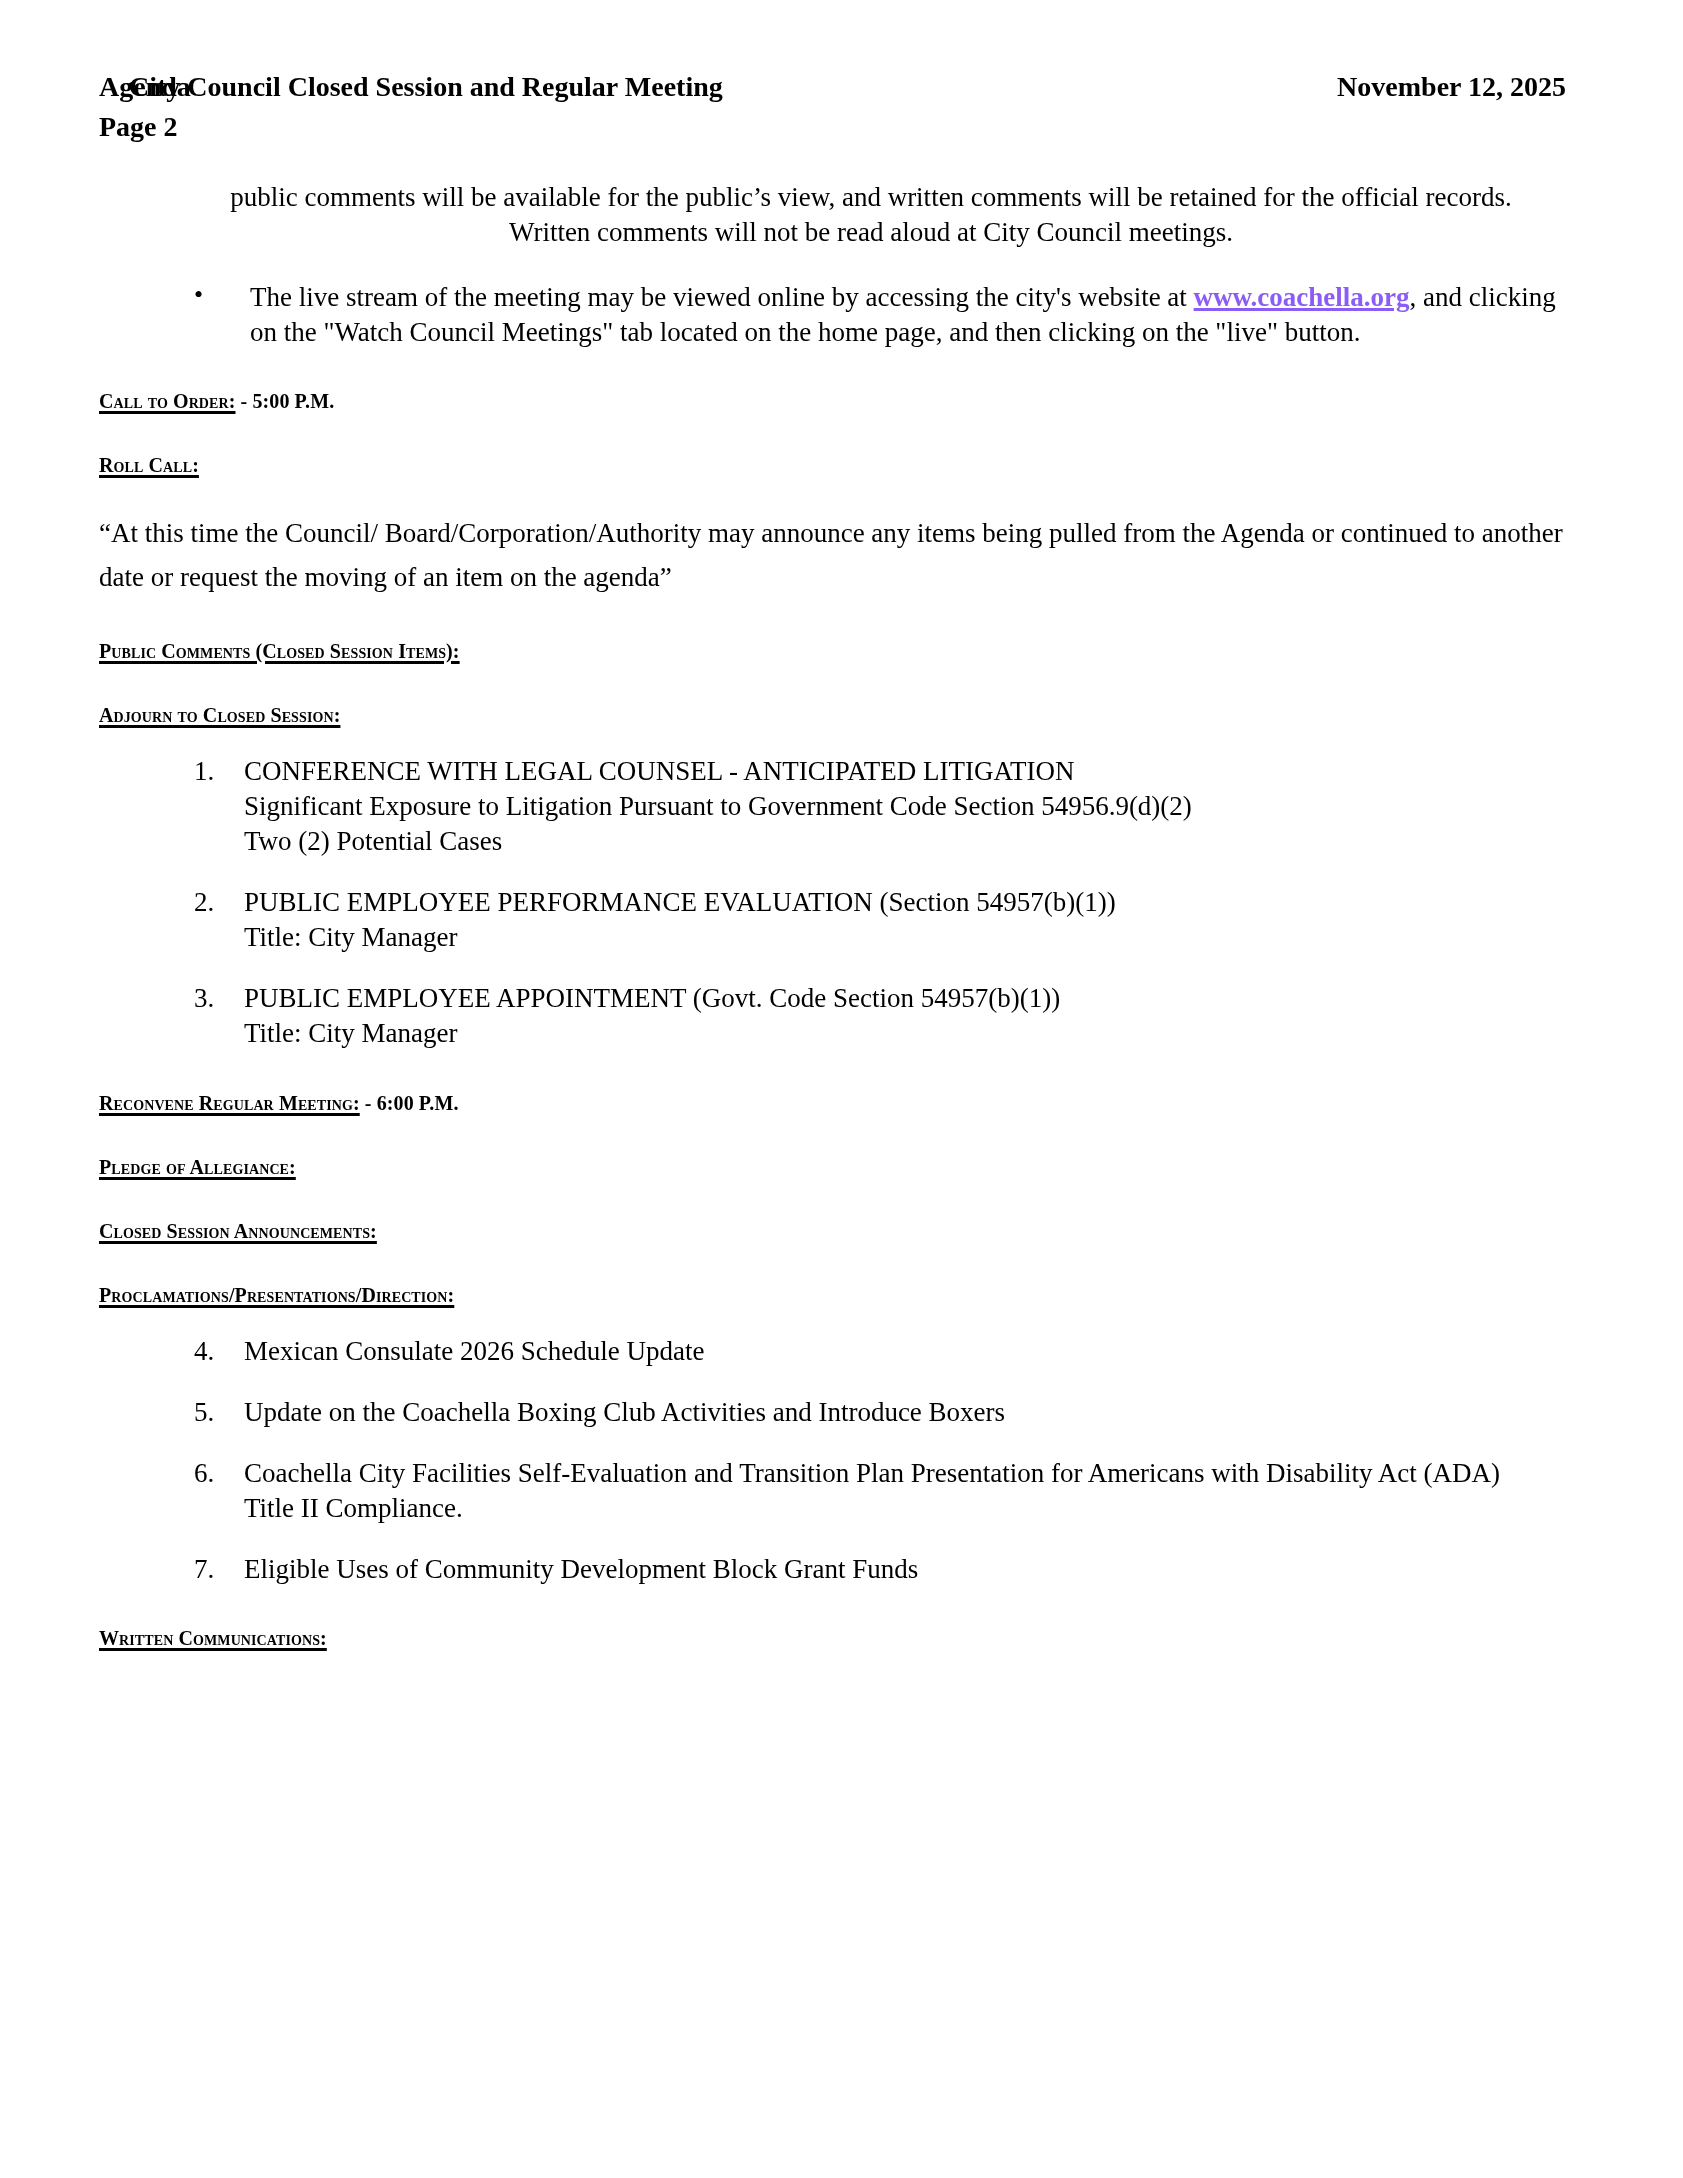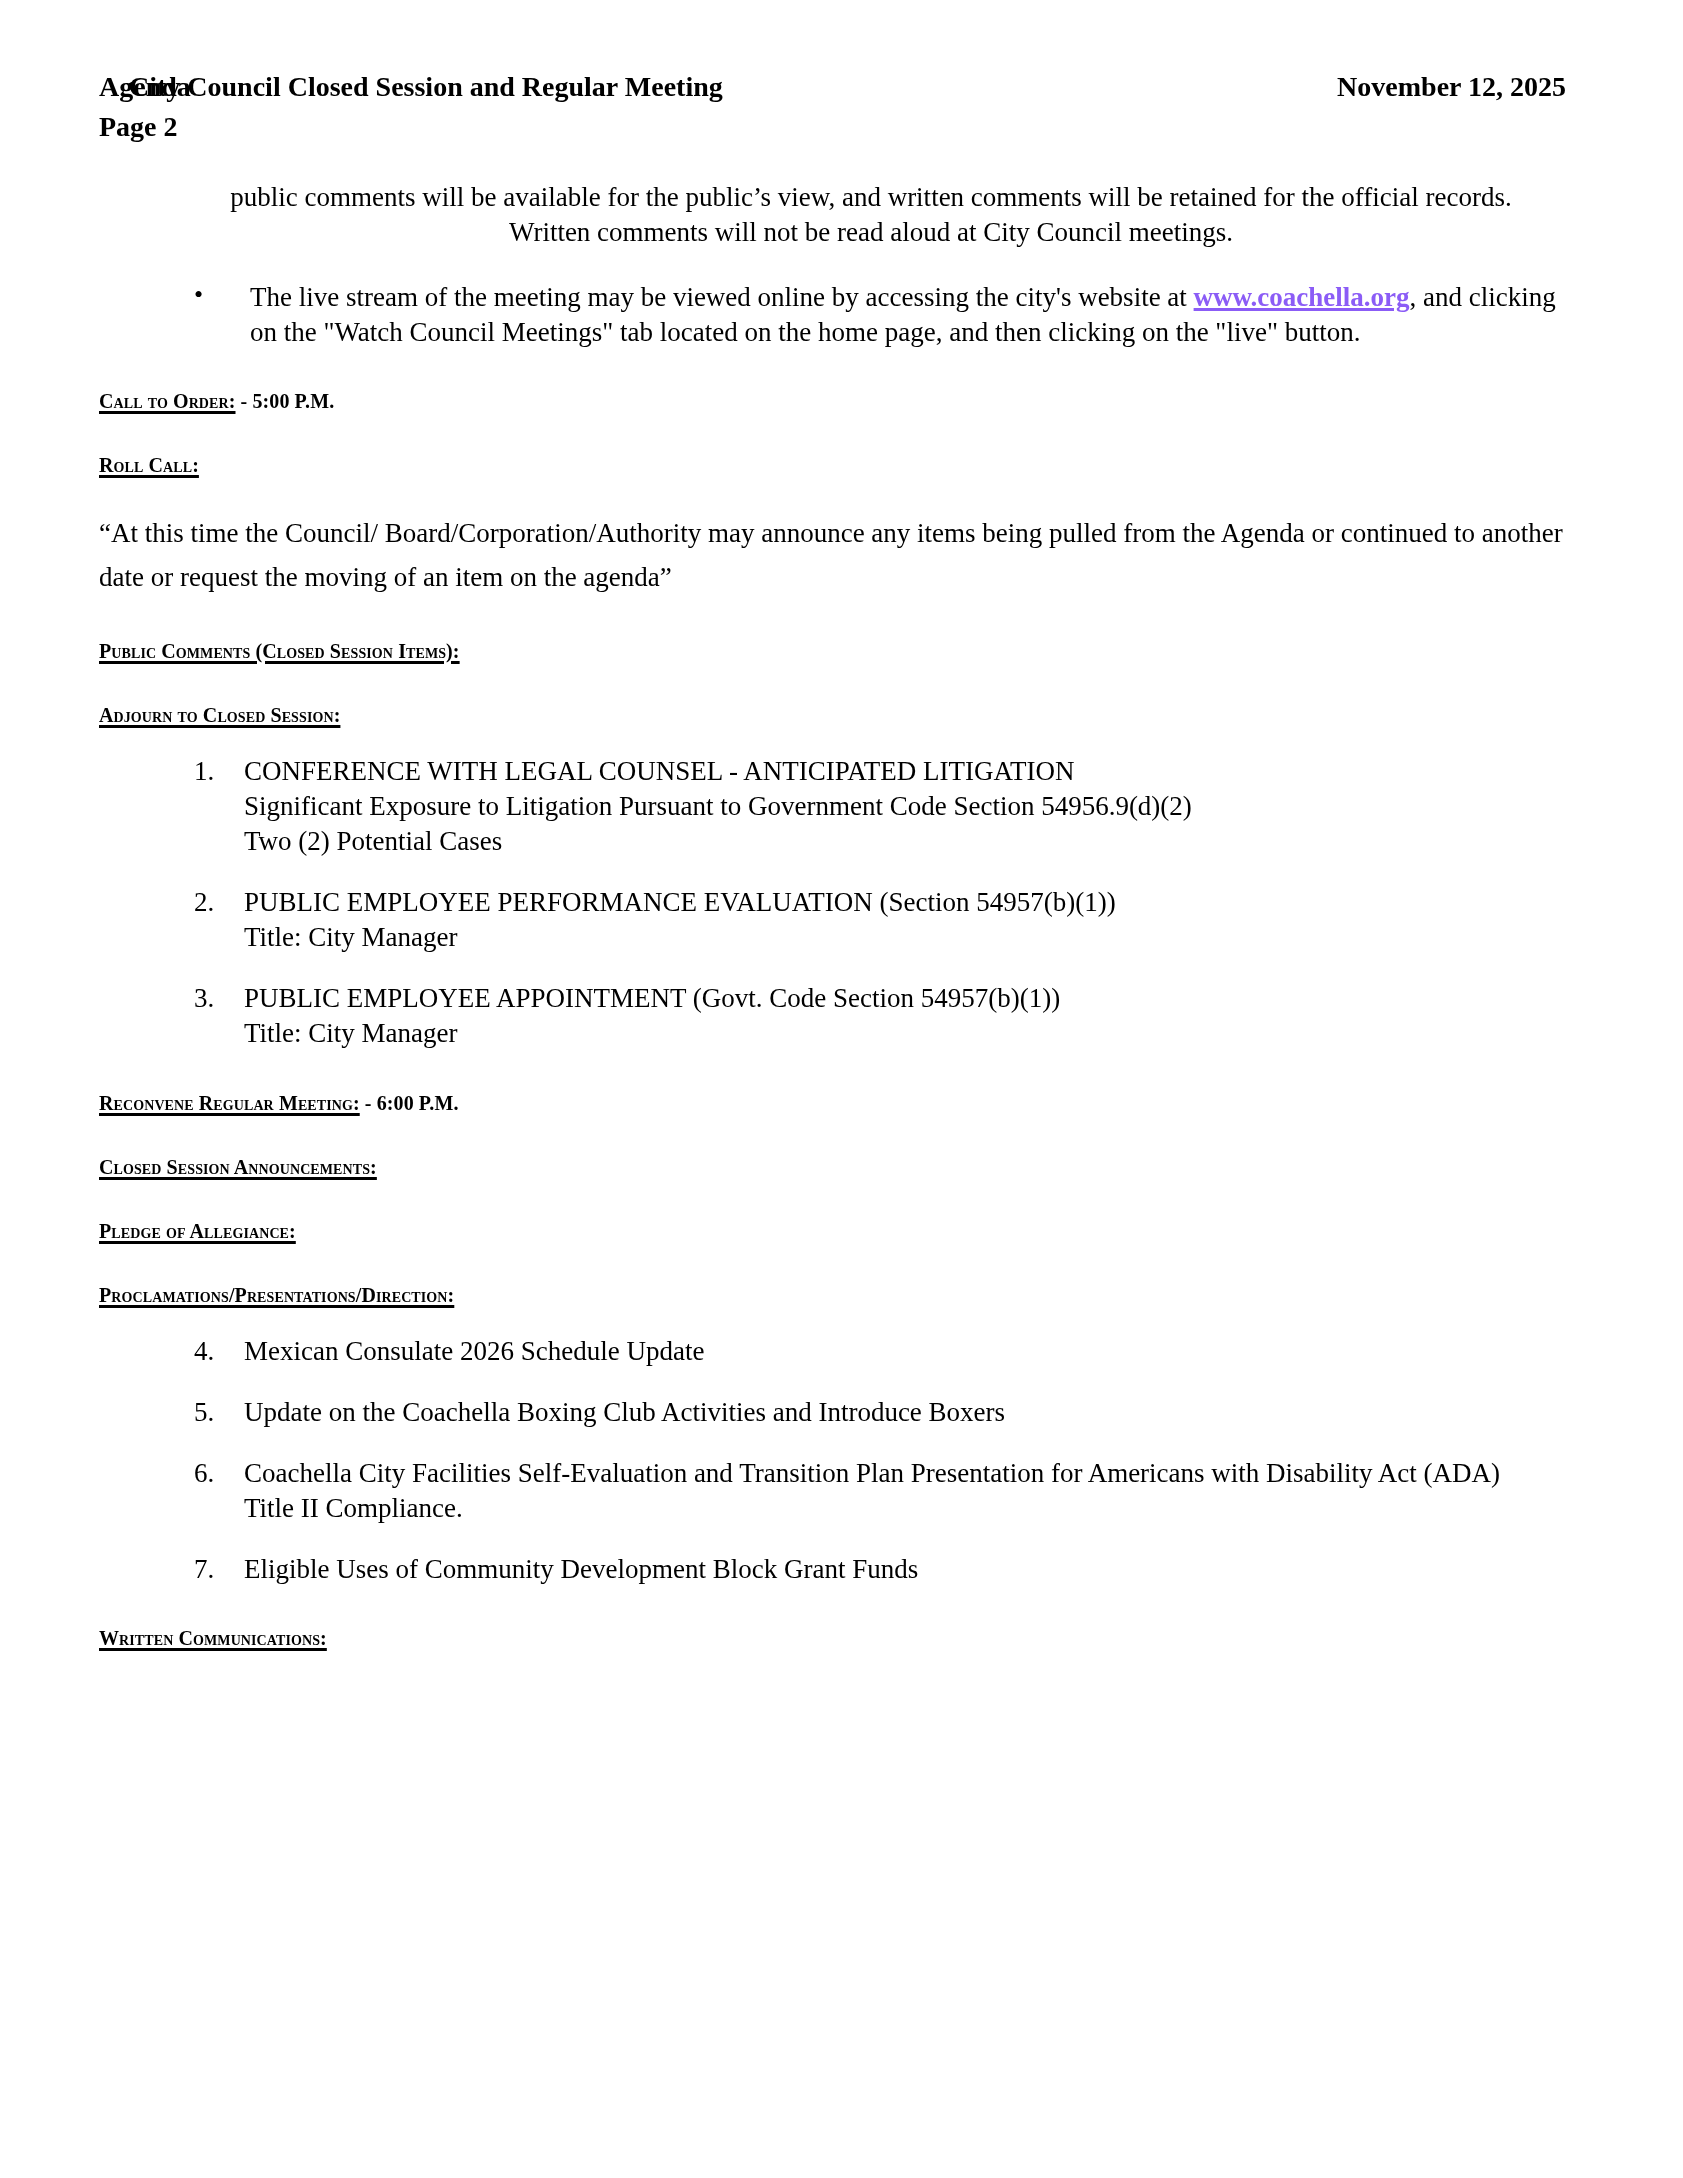--- a/index.html
+++ b/index.html
@@ -192,23 +192,23 @@
       </li>
       <li>
         <span class="num">3.</span>
         <span class="sub-line">PUBLIC EMPLOYEE APPOINTMENT (Govt. Code Section 54957(b)(1))</span>
         <span class="sub-line">Title: City Manager</span>
       </li>
     </ol>
 
     <div class="sec-heading"><span class="u">Reconvene Regular Meeting:</span><span class="time-suffix"> - 6:00 P.M.</span></div>
 
+    <div class="sec-heading"><span class="u">Pledge of Allegiance:</span></div>
+
     <div class="sec-heading"><span class="u">Closed Session Announcements:</span></div>
-
-    <div class="sec-heading"><span class="u">Pledge of Allegiance:</span></div>
 
     <div class="sec-heading"><span class="u">Proclamations/Presentations/Direction:</span></div>
 
     <ol class="numbered">
       <li>
         <span class="num">4.</span>
         <span>Mexican Consulate 2026 Schedule Update</span>
       </li>
       <li>
         <span class="num">5.</span>

